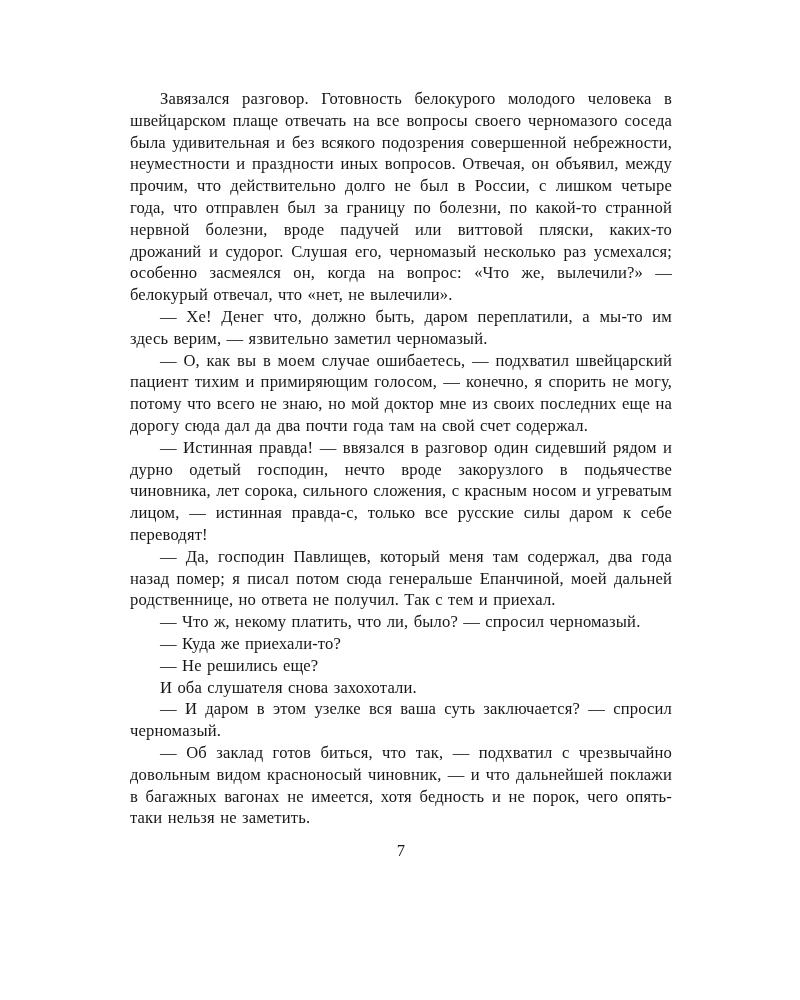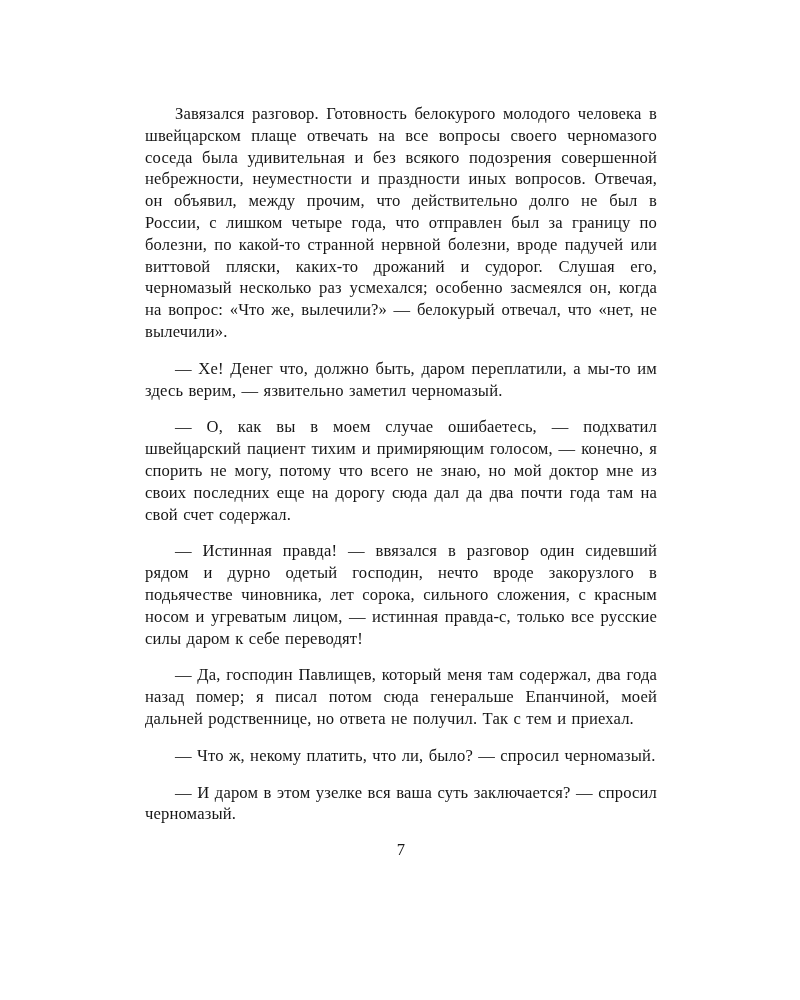--- a/index.html
+++ b/index.html
@@ -15,21 +15,21 @@
     overflow: hidden;
   }
   .page {
     box-sizing: border-box;
     width: 800px;
     height: 1000px;
     padding: 88px 128px 0 130px;
     background: #ffffff;
   }
   .text-block p {
-    margin: 15px;
+    margin: 0;
     text-indent: 30px;
     text-align: justify;
     font-size: 16.6px;
     line-height: 21.8px;
     letter-spacing: 0.15px;
     word-spacing: 0.06em;
   }
   .page-number {
     margin-top: 12px;
     text-align: center;
@@ -41,16 +41,20 @@
 <body>
 
 <div class="page">
   <div class="text-block">
     <p>Завязался разговор. Готовность белокурого молодого человека в швейцарском плаще отвечать на все вопросы своего черномазого соседа была удивительная и без всякого подозрения совершенной небрежности, неуместности и праздности иных вопросов. Отвечая, он объявил, между прочим, что действительно долго не был в России, с лишком четыре года, что отправлен был за границу по болезни, по какой-то странной нервной болезни, вроде падучей или виттовой пляски, каких-то дрожаний и судорог. Слушая его, черномазый несколько раз усмехался; особенно засмеялся он, когда на вопрос: «Что же, вылечили?» — белокурый отвечал, что «нет, не вылечили».</p>
     <p>— Хе! Денег что, должно быть, даром переплатили, а мы-то им здесь верим, — язвительно заметил черномазый.</p>
     <p>— О, как вы в моем случае ошибаетесь, — подхватил швейцарский пациент тихим и примиряющим голосом, — конечно, я спорить не могу, потому что всего не знаю, но мой доктор мне из своих последних еще на дорогу сюда дал да два почти года там на свой счет содержал.</p>
     <p>— Истинная правда! — ввязался в разговор один сидевший рядом и дурно одетый господин, нечто вроде закорузлого в подьячестве чиновника, лет сорока, сильного сложения, с красным носом и угреватым лицом, — истинная правда-с, только все русские силы даром к себе переводят!</p>
     <p>— Да, господин Павлищев, который меня там содержал, два года назад помер; я писал потом сюда генеральше Епанчиной, моей дальней родственнице, но ответа не получил. Так с тем и приехал.</p>
     <p>— Что ж, некому платить, что ли, было? — спросил черномазый.</p>
+    <p>— Куда же приехали-то?</p>
+    <p>— Не решились еще?</p>
+    <p>И оба слушателя снова захохотали.</p>
     <p>— И даром в этом узелке вся ваша суть заключается? — спросил черномазый.</p>
+    <p>— Об заклад готов биться, что так, — подхватил с чрезвычайно довольным видом красноносый чиновник, — и что дальнейшей поклажи в багажных вагонах не имеется, хотя бедность и не порок, чего опять-таки нельзя не заметить.</p>
   </div>
   <div class="page-number">7</div>
 </div>
 
 </body></html>

